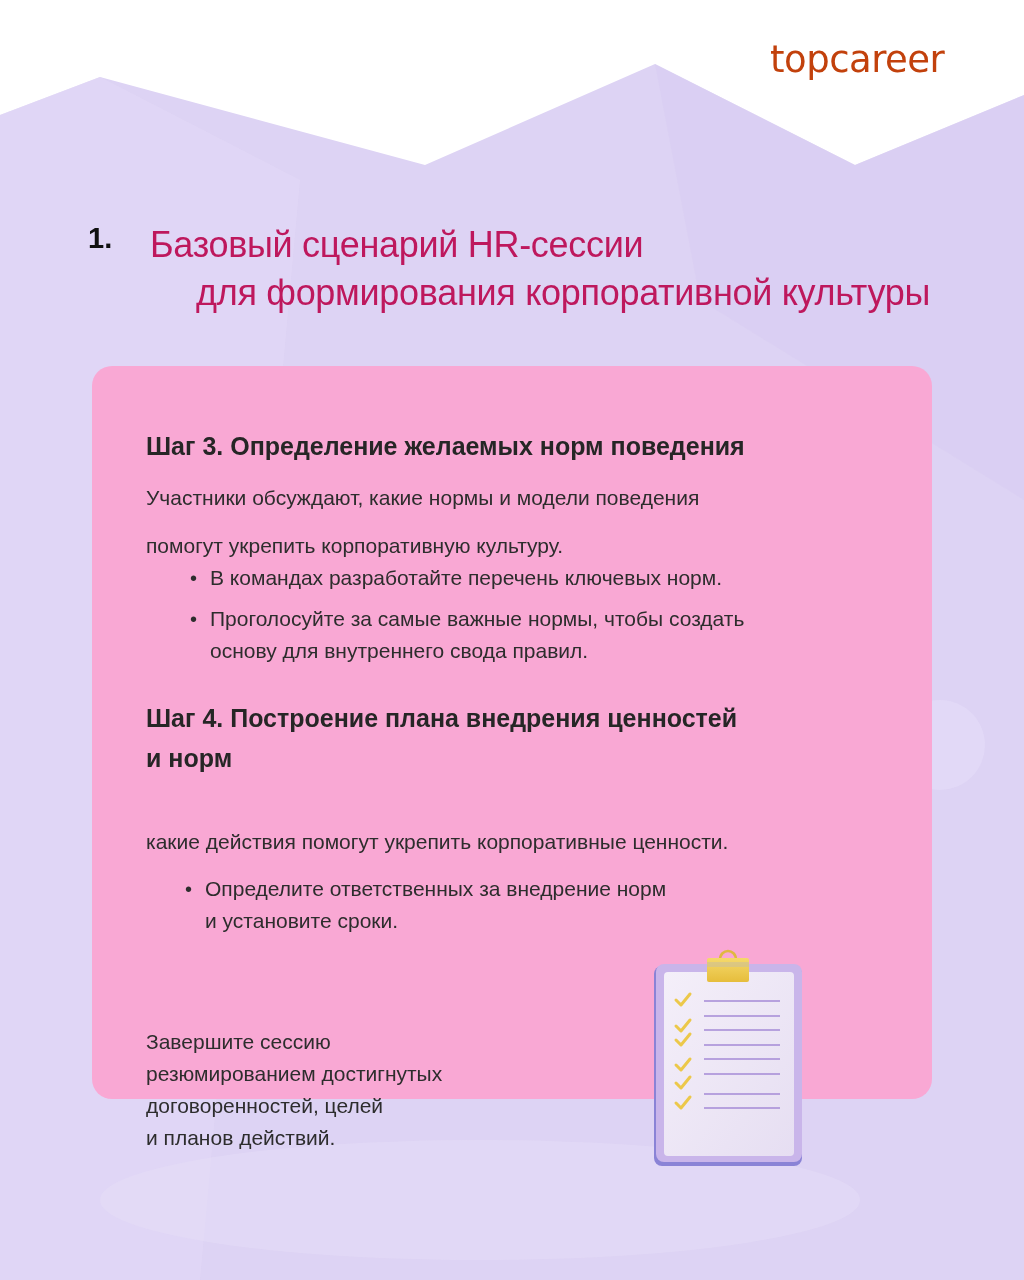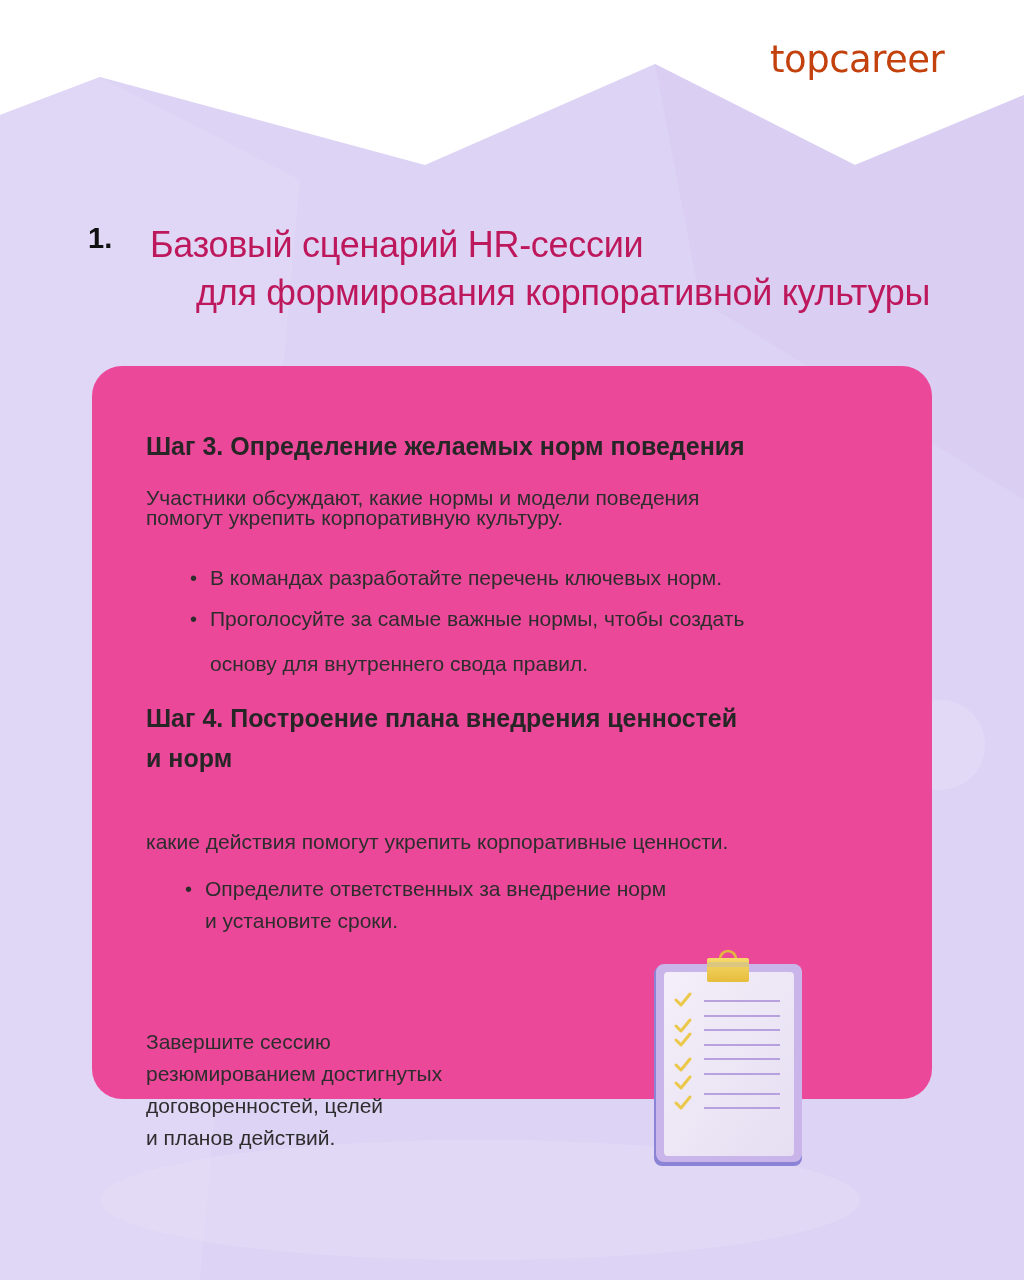--- a/index.html
+++ b/index.html
@@ -22,21 +22,21 @@
       font-size: 29px; font-weight: 700; color: #111;
     }
     .title-line {
       position: absolute; left: 62px; white-space: nowrap;
       font-size: 36px; font-weight: 400; color: #be185d; letter-spacing: -0.3px;
     }
     .title-line.l1 { top: 2px; }
     .title-line.l2 { top: 50px; margin-left: 46px; }
     .card {
       position: absolute; left: 92px; top: 366px; width: 840px; height: 733px;
-      background: #ec4899; border-radius: 30px;
+      background: #f9a8d4; border-radius: 20px;
     }
     .step-title {
       position: absolute; left: 54px; font-size: 25px; font-weight: 700;
       color: #262626; line-height: 40px; white-space: nowrap;
     }
     .para {
       position: absolute; left: 54px; font-size: 21px; color: #2d2d2d;
       line-height: 32px; white-space: nowrap;
     }
     .bullet {
@@ -64,31 +64,31 @@
 <div class="title-wrap">
   <div class="title-num">1.</div>
   <div class="title-line l1">Базовый сценарий HR-сессии</div>
   <div class="title-line l2">для формирования корпоративной культуры</div>
 </div>
 
 <div class="card">
 
   <div class="step-title" style="top:60px">Шаг 3. Определение желаемых норм поведения</div>
   <div class="para" style="top:116px">Участники обсуждают, какие нормы и модели поведения</div>
-  <div class="para" style="top:136px">помогут укрепить корпоративную культуру.</div>
+  <div class="para" style="top:164px">помогут укрепить корпоративную культуру.</div>
 
   <div class="bullet" style="left:118px; top:196px">
     <span class="dot">•</span>
     <span>В командах разработайте перечень ключевых норм.</span>
   </div>
   <div class="bullet" style="left:118px; top:237px">
     <span class="dot">•</span>
     <span>Проголосуйте за самые важные нормы, чтобы создать</span>
   </div>
-  <div class="bullet" style="left:118px; top:282px">основу для внутреннего свода правил.</div>
+  <div class="bullet" style="left:118px; top:269px">основу для внутреннего свода правил.</div>
 
   <div class="step-title" style="top:332px">Шаг 4. Построение плана внедрения ценностей</div>
   <div class="step-title" style="top:372px">и норм</div>
   <div class="para" style="top:460px">какие действия помогут укрепить корпоративные ценности.</div>
 
   <div class="bullet" style="left:113px; top:507px">
     <span class="dot">•</span>
     <span>Определите ответственных за внедрение норм</span>
   </div>
   <div class="bullet" style="left:113px; top:539px">и установите сроки.</div>

